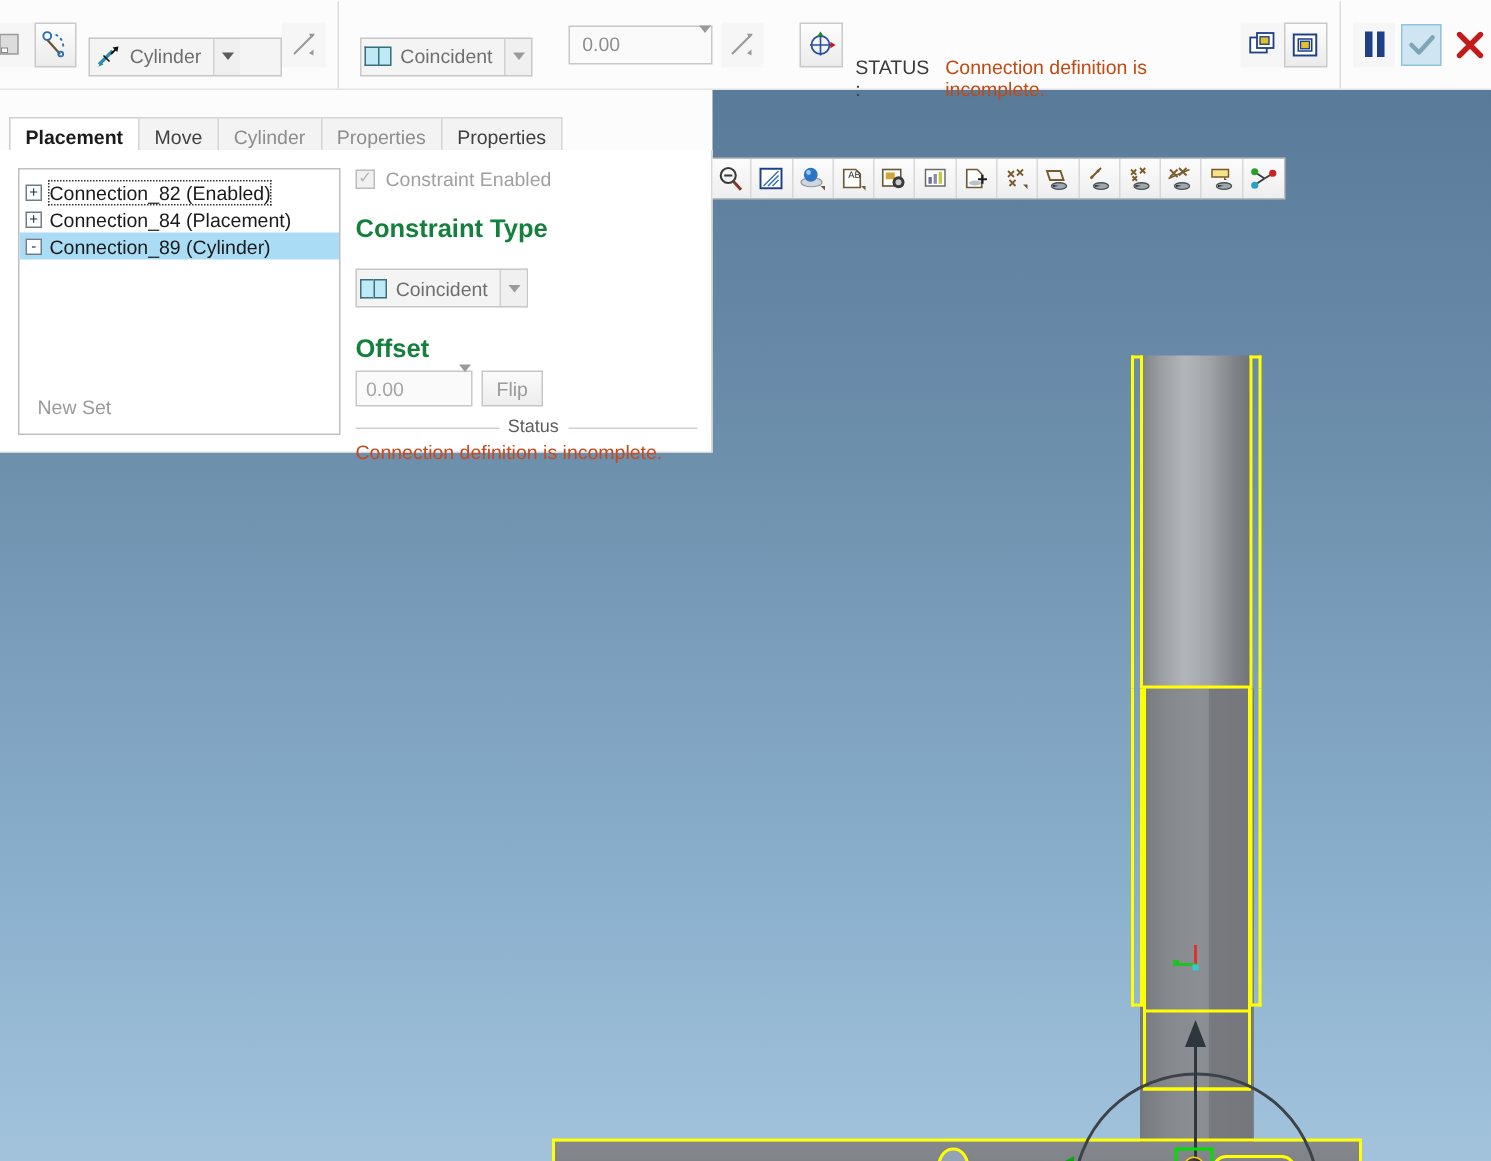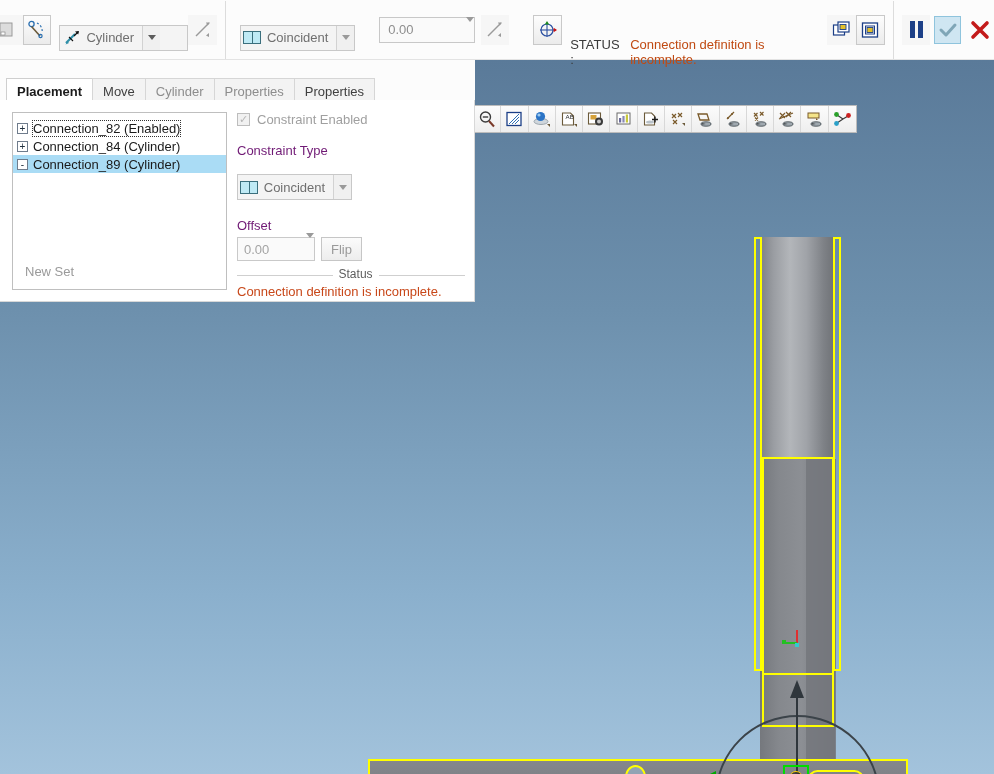--- a/index.html
+++ b/index.html
@@ -174,21 +174,21 @@
 
   #ctrls { position: absolute; left: 237px; top: 12px; width: 228px; }
   .chk-row { display:flex; align-items:center; gap:7px; margin-bottom: 16px; }
   .chkbox {
     width:13px;height:13px;border:1px solid #bdbdbd;background:#f1f1f1;
     display:flex;align-items:center;justify-content:center;
   }
   .chk-mark { color:#b6b6b6; font-size:11px; line-height:11px; }
   .ctl-label { font-size:13px; color:#3a3a3a; }
   .ctl-label.dim { color:#a0a0a0; }
-  .field-label { font-size:13px; color:#701a75; margin-bottom:4px; }
+  .field-label { font-size:17px; color:#15803d; margin-bottom:4px;font-weight:bold; }
   .offset-row { display:flex; align-items:center; gap:6px; }
   .offsetbox { display:flex;align-items:center;height:24px;width:78px;border:1px solid #c9c9c9;background:#fafafa; }
   .offsetbox .ov { flex:1;padding-left:6px;color:#a4a4a4;font-size:13px; }
   .flipbtn {
     height:24px;padding:0 9px;border:1px solid #c6c6c6;background:linear-gradient(180deg,#fbfbfb,#ededed);
     color:#9a9a9a;font-size:13px;display:flex;align-items:center;
   }
   .status-group { margin-top: 14px; position: relative; }
   .status-legend {
     position:absolute; left:52%; top:-8px; transform:translateX(-50%);
@@ -510,21 +510,21 @@
 
   <div id="panel">
 
     <div id="tree">
       <div class="tree-row focused" style="margin-top:6px;">
         <span class="exp">+</span>
         <span class="tree-label">Connection_82 (Enabled)</span>
       </div>
       <div class="tree-row">
         <span class="exp">+</span>
-        <span class="tree-label">Connection_84 (Cylinder)</span>
+        <span class="tree-label">Connection_84 (Placement)</span>
       </div>
       <div class="tree-row selected">
         <span class="exp">-</span>
         <span class="tree-label">Connection_89 (Cylinder)</span>
       </div>
       <div class="new-set">New Set</div>
     </div>
 
     <div id="ctrls">
 

